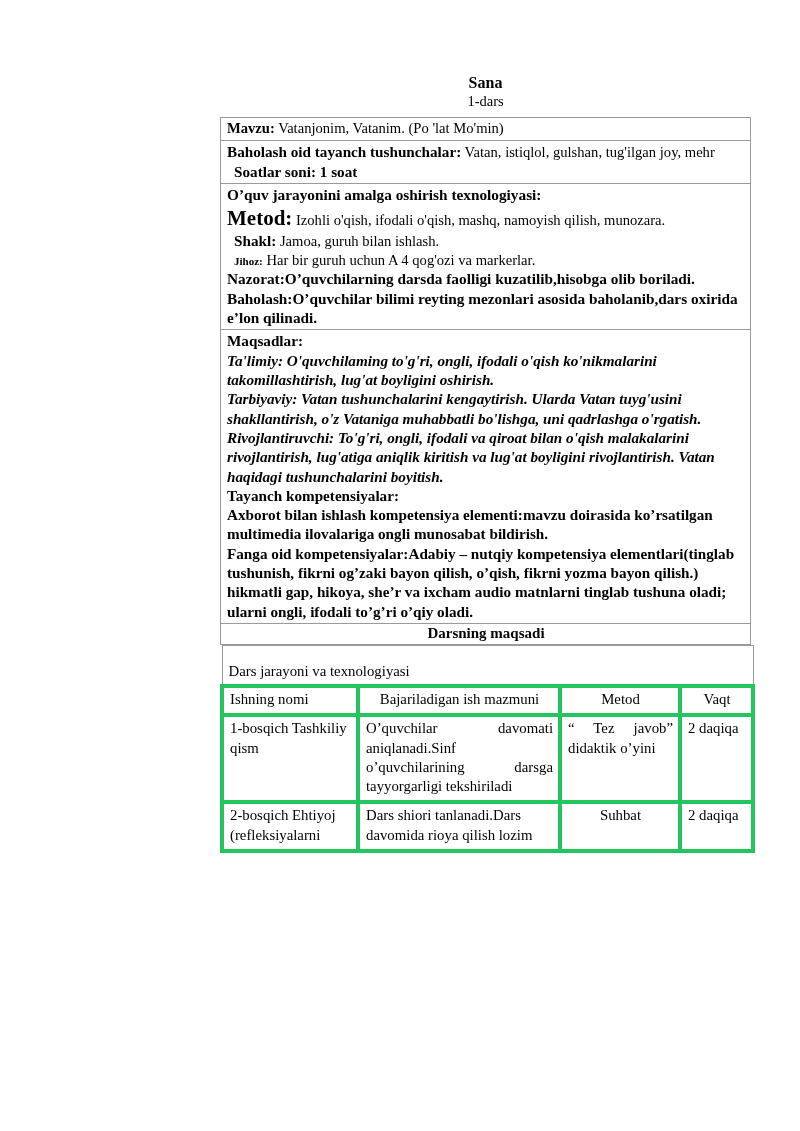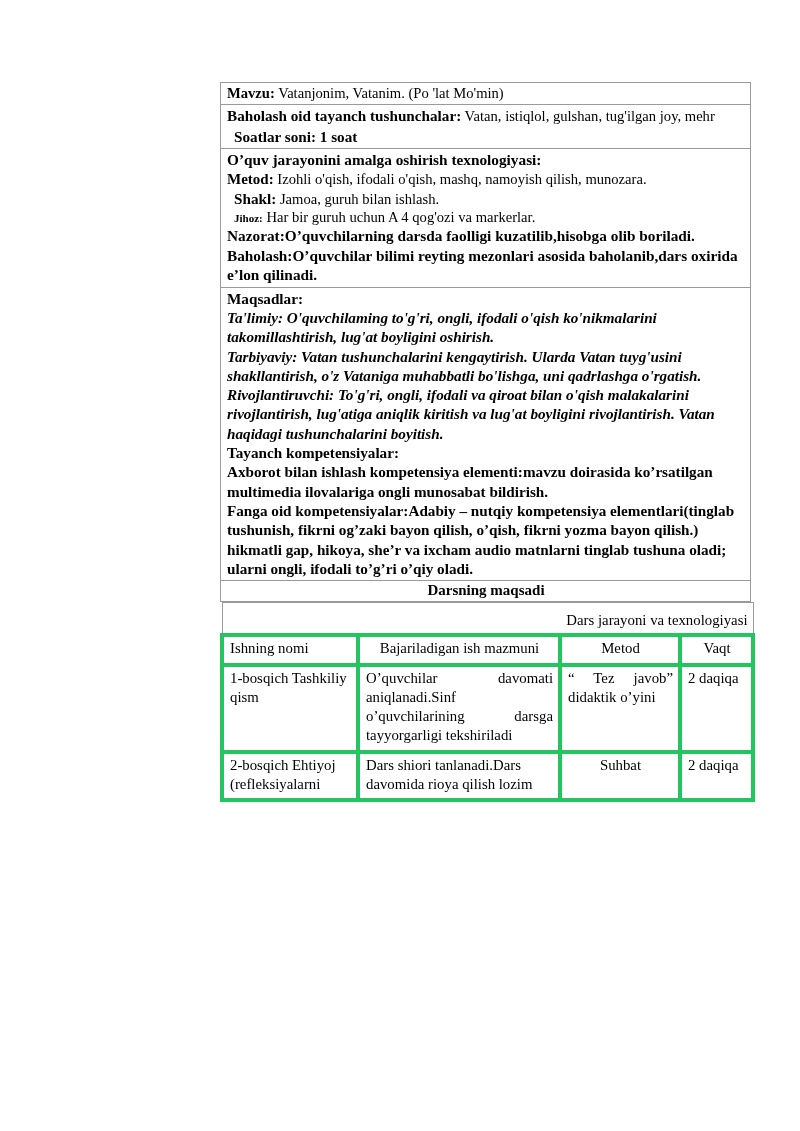--- a/index.html
+++ b/index.html
@@ -103,43 +103,47 @@
     margin-top: 0;
   }
   table.grid td {
     border: 4px solid #22c55e;
     vertical-align: top;
     padding: 2px 5px 4px 6px;
     font-size: 14.8px;
     line-height: 1.3;
   }
   table.grid td.banner {
-    text-align: right;
+    text-align: left;
     border: 1px solid #9a9a9a;
-    padding-top: 8px;
+    padding-top: 16px;
     padding-bottom: 3px;
   }
   td.c-head-center {
     text-align: center;
   }
   .justify {
     text-align: justify;
     text-align-last: left;
   }
   .col1 { width: 136px; }
   .col2 { width: 202px; }
   .col3 { width: 120px; }
   .col4 { width: 73px; }
 </style>
 </head>
 <body>
 
 <div class="page">
   <div class="doc">
 
+    <div class="heading">
+      <div class="sana">Sana</div>
+      <div class="dars">1-dars</div>
+    </div>
 
     <table class="frame">
       <tbody>
 
         <tr>
           <td class="row-text">
             <span class="lbl-b">Mavzu:</span>
             <span>Vatanjonim, Vatanim. (Po 'lat Mo'min)</span>
           </td>
         </tr>
@@ -150,21 +154,21 @@
             <span>Vatan, istiqlol, gulshan, tug'ilgan joy, mehr</span>
             <div style="font-weight:bold;font-size:15.2px;margin-top:1px;"><span class="indent"></span><span>Soatlar soni: 1 soat</span></div>
           </td>
         </tr>
 
 
         <tr>
           <td>
             <div class="all-bold">O’quv jarayonini amalga oshirish texnologiyasi:</div>
             <div class="row-text">
-              <span class="lbl-b" style="font-size:15px">Metod:</span>
+              <span class="lbl-b" style="font-size:21px">Metod:</span>
               <span>Izohli o'qish, ifodali o'qish, mashq, namoyish qilish, munozara.</span>
             </div>
             <div class="row-text">
               <span class="indent"></span><span class="lbl-b" style="font-size:15.2px">Shakl:</span>
               <span>Jamoa, guruh bilan ishlash.</span>
             </div>
             <div class="row-text">
               <span class="indent"></span><span class="lbl-b" style="font-size:11px">Jihoz:</span>
               <span>Har bir guruh uchun A 4 qog'ozi va markerlar.</span>
             </div>

